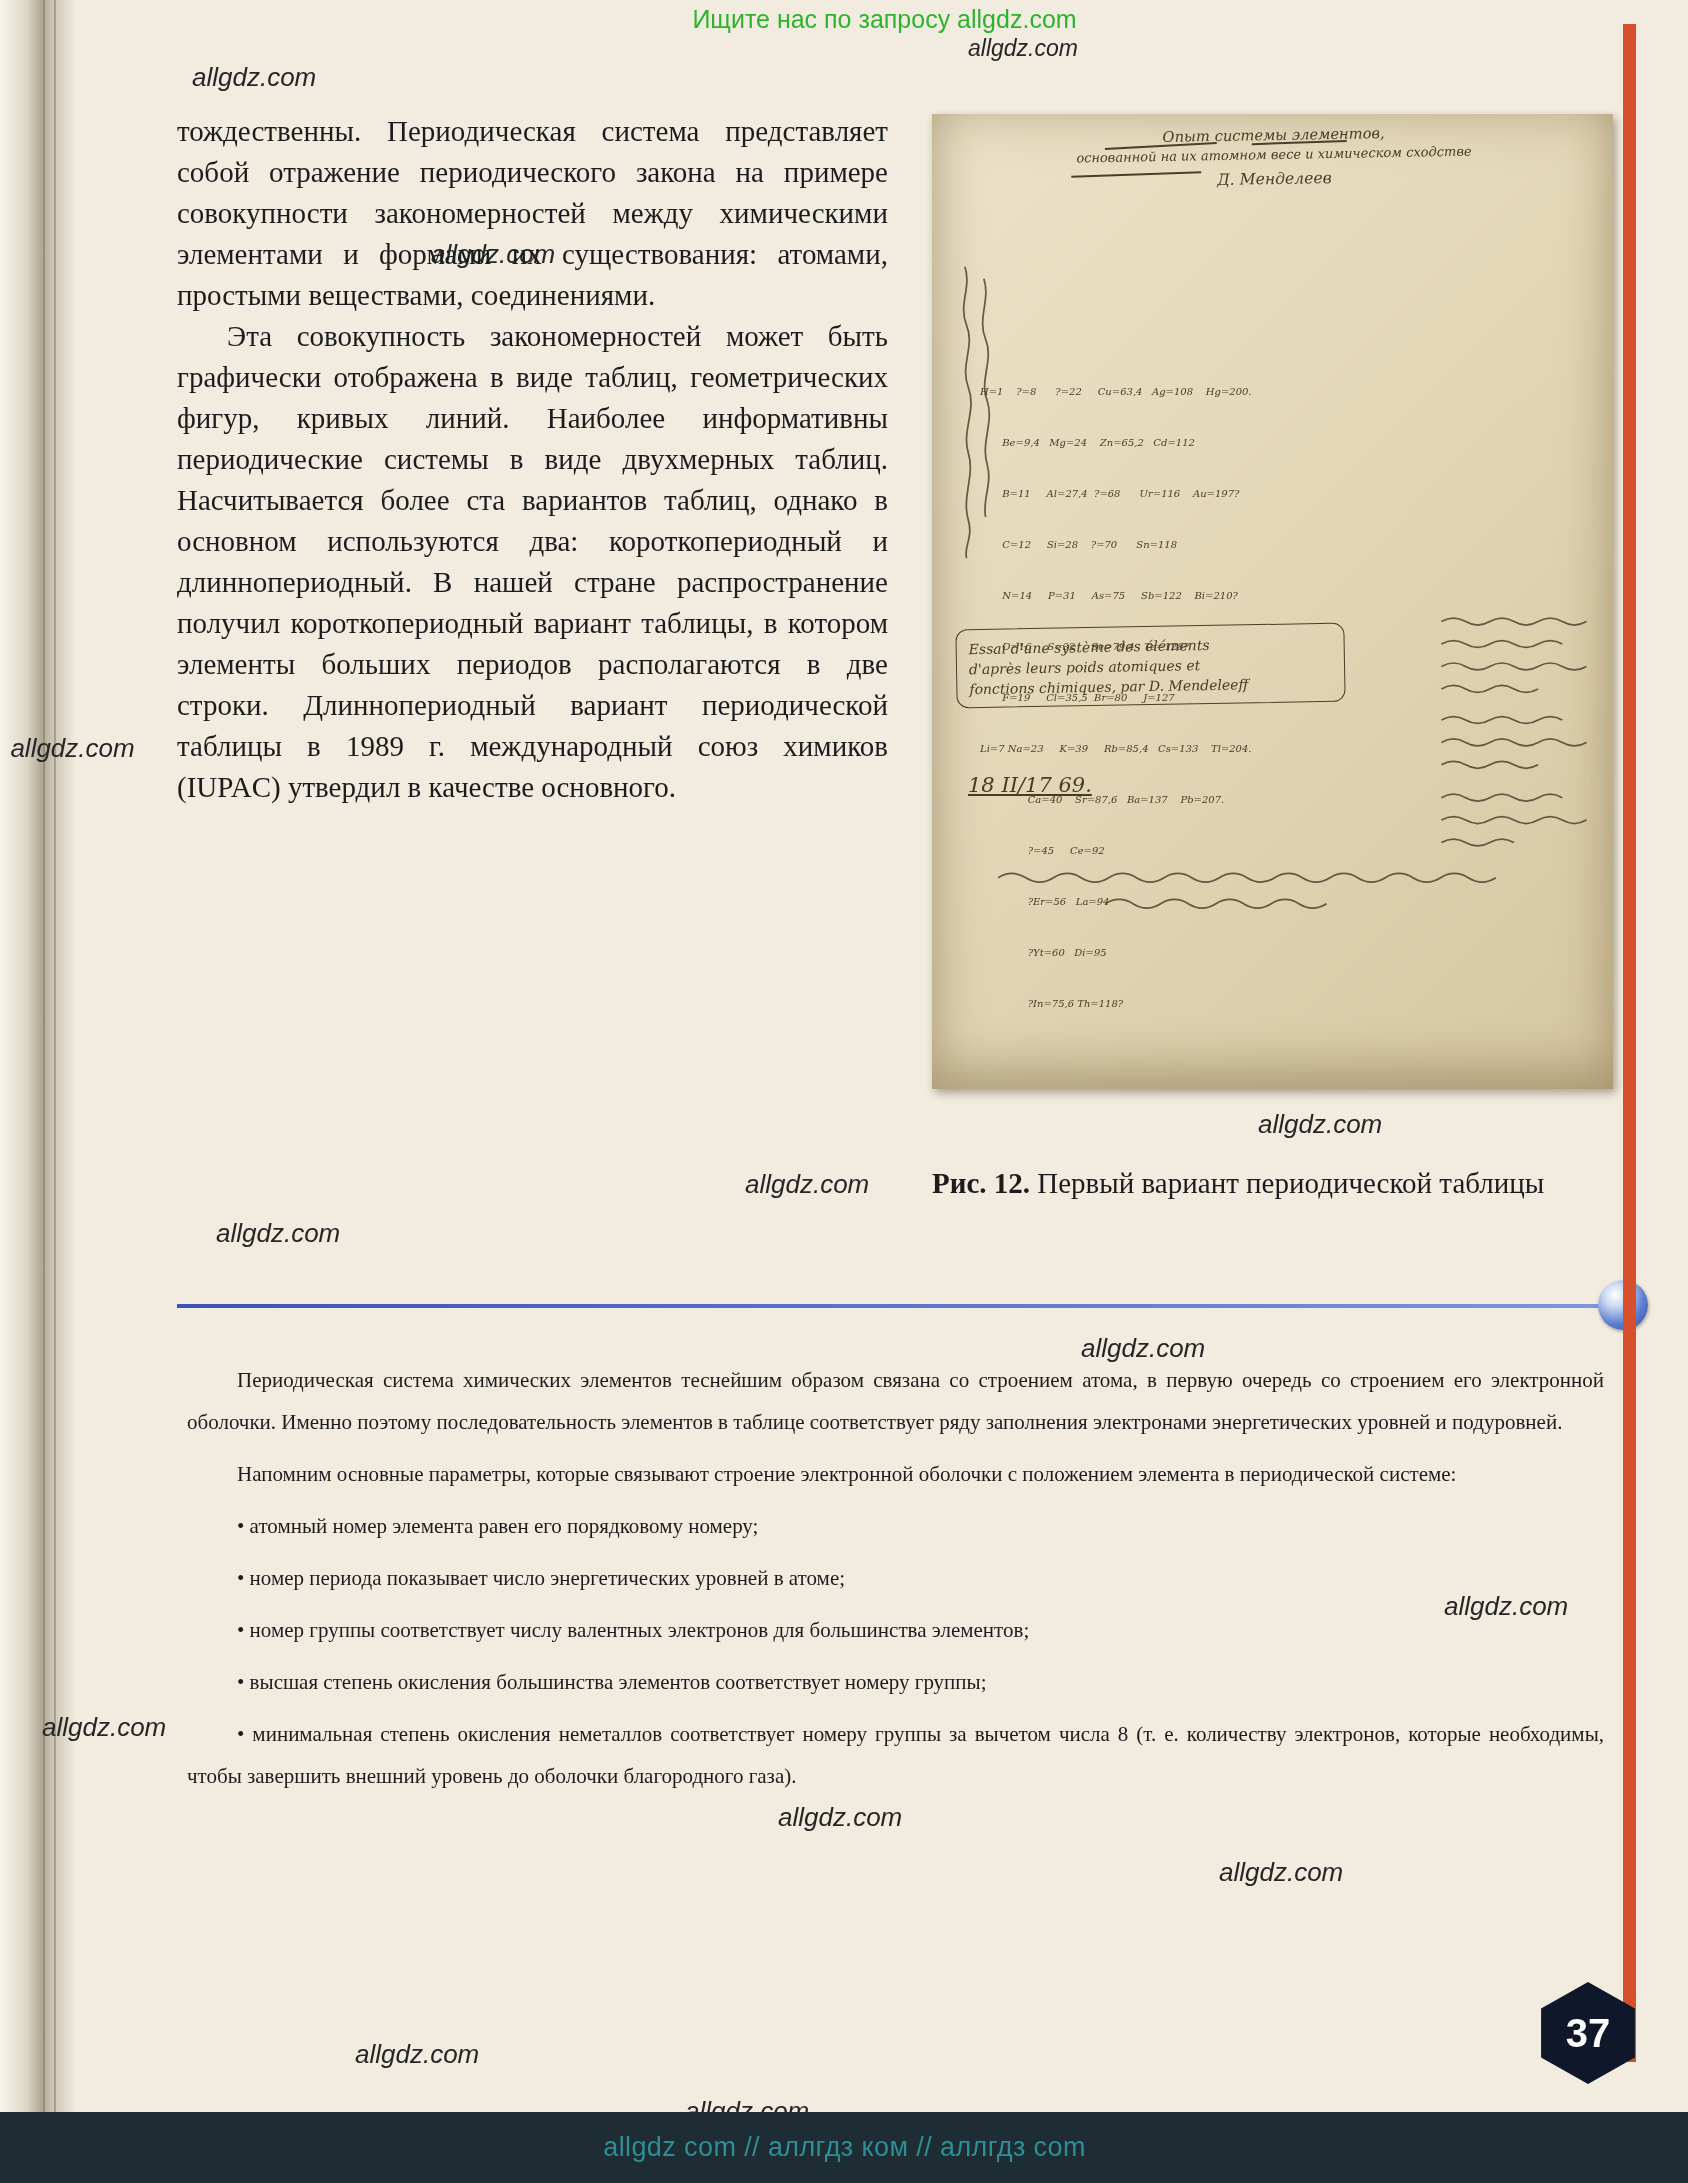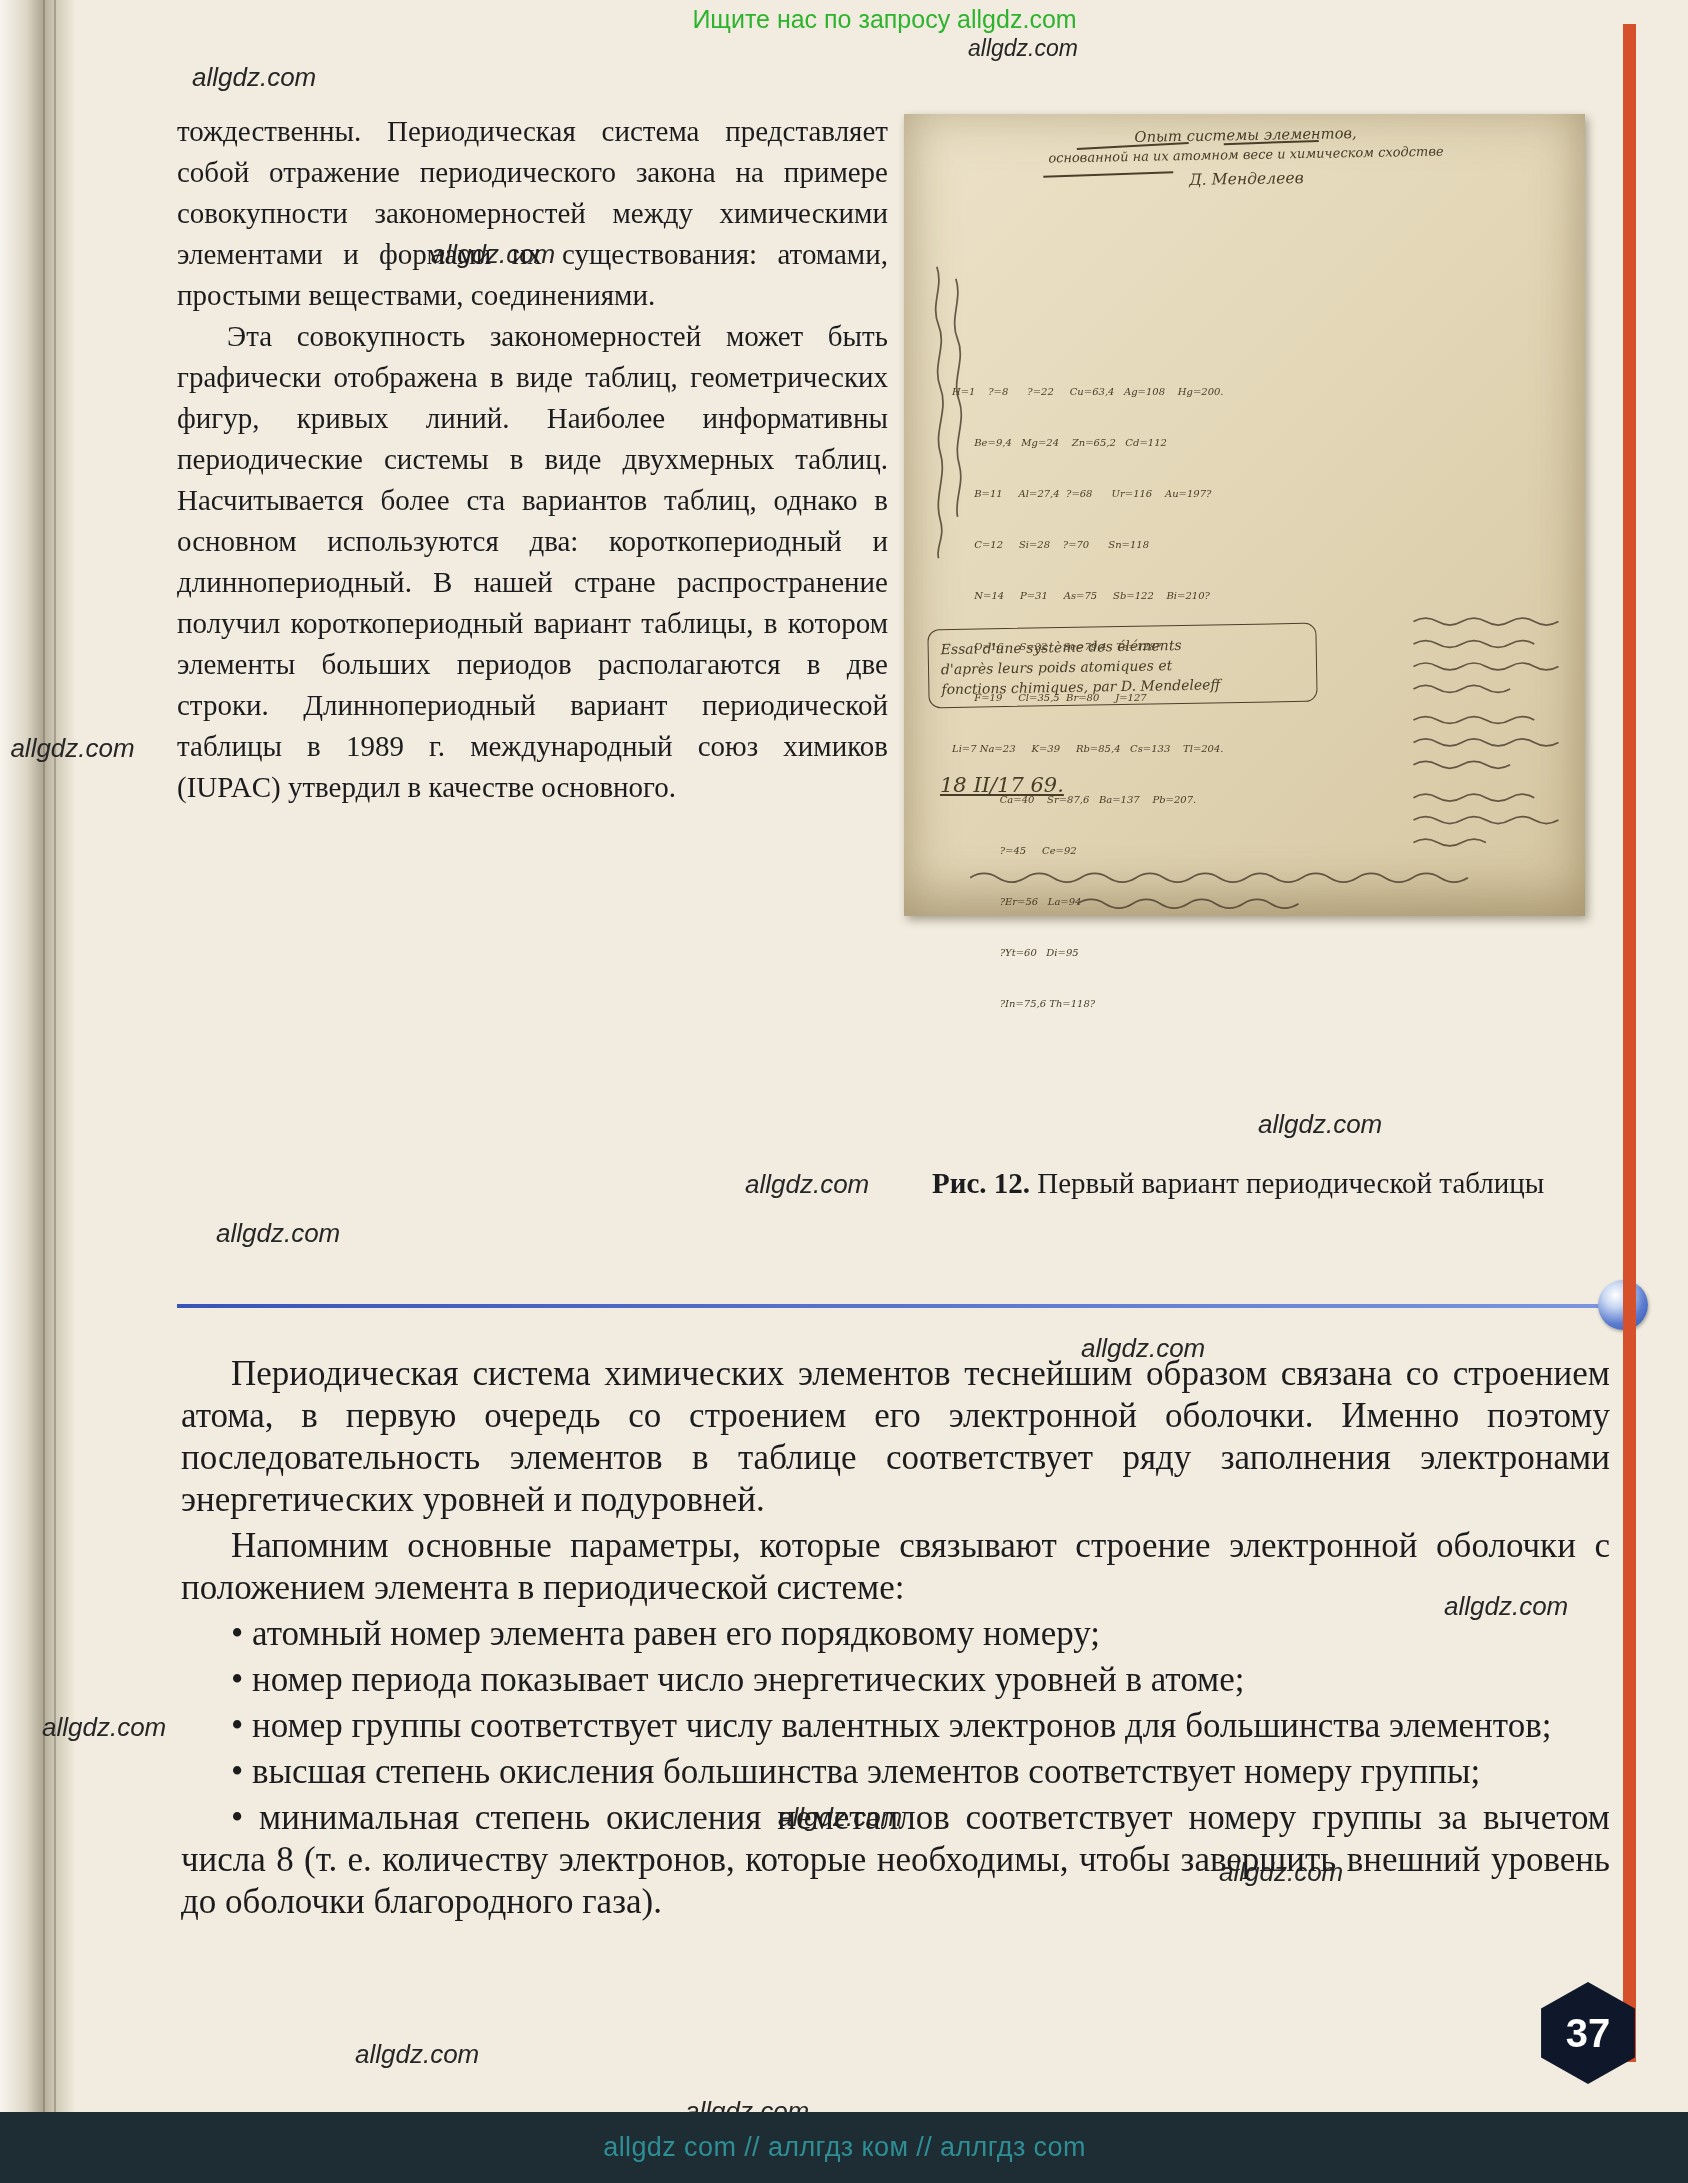--- a/index.html
+++ b/index.html
@@ -15,21 +15,21 @@
   .top-banner{position:absolute;top:5.2px;left:0;width:100%;text-align:center;
               font-family:"Liberation Sans",sans-serif;font-size:25px;color:#2db32d;margin-left:40px;}
   .wm{position:absolute;font-family:"Liberation Sans",sans-serif;font-size:26px;color:#262626;white-space:nowrap;font-style:italic;}
 
   
   .intro{position:absolute;left:177px;top:111px;width:711px;}
   .intro p{margin:0;font-size:29px;line-height:41px;text-align:justify;}
   .indent{text-indent:50px;}
 
   
-  .figure{position:absolute;left:904px;top:114px;width:681px;height:802px;
+  .figure{position:absolute;left:932px;top:114px;width:681px;height:975px;
           background:linear-gradient(135deg,#ece2c8 0%,#e3d7b8 45%,#d6c7a2 100%);
           box-shadow:inset 0 0 52px rgba(120,100,60,.35), inset 0 -26px 43px rgba(110,90,50,.25), 2.6px 3.5px 8.6px rgba(60,50,30,.4);}
   .figure *{color:#473c27;}
   .ms-title{position:absolute;left:61px;top:12px;width:562px;text-align:center;
             font-family:"DejaVu Serif",serif;font-style:italic;transform:rotate(-1deg);}
   .ms-title .t1{font-size:14.7px;}
   .ms-title .t2{font-size:13px;margin-top:3.5px;}
   .ms-title .sig{font-size:15.6px;margin-top:8.6px;}
   .strike{position:absolute;height:1.7px;background:#4a3f2a;}
   .ms-rows{position:absolute;font-family:"DejaVu Serif",serif;font-style:italic;white-space:pre;}
@@ -50,21 +50,21 @@
                 font-family:"Liberation Sans",sans-serif;font-weight:700;font-size:35px;
                 letter-spacing:0.3px;color:#101010;}
   .head-rule{position:absolute;left:177px;top:1304px;width:1427px;height:4.3px;
              background:linear-gradient(90deg,#3a53b8,#7c95de);}
   .head-ball{position:absolute;left:1598px;top:1280px;width:50px;height:50px;border-radius:50%;
              background:radial-gradient(circle at 35% 30%, #ffffff 0%, #c9d8f2 25%, #5d7ed0 60%, #2b4aa6 100%);
              box-shadow:0.9px 1.7px 3.5px rgba(0,0,0,.3);}
 
   
   .main{position:absolute;left:177px;top:1349px;width:1437px;}
-  .main p{margin:4px;font-size:35px;line-height:42px;text-align:justify;text-indent:50px;}
+  .main p{margin:10px;font-size:21px;line-height:42px;text-align:justify;text-indent:50px;}
 
   
   .right-bar{position:absolute;left:1623px;top:24px;width:13px;height:2038px;background:#d6512b;}
   .page-num{position:absolute;left:1537px;top:1982px;width:102px;height:102px;background:#0f172a;
             clip-path:polygon(50% 0, 96% 26%, 96% 74%, 50% 100%, 4% 74%, 4% 26%);
             display:flex;align-items:center;justify-content:center;}
   .page-num span{font-family:"Liberation Sans",sans-serif;font-weight:700;font-size:40px;color:#ffffff;}
   .bottom-bar{position:absolute;left:0;top:2112px;width:100%;height:71px;background:#1e2d33;
               display:flex;align-items:center;justify-content:center;}
   .bottom-bar span{font-family:"Liberation Sans",sans-serif;font-size:27px;color:#2e8e96;letter-spacing:0.4px;}

